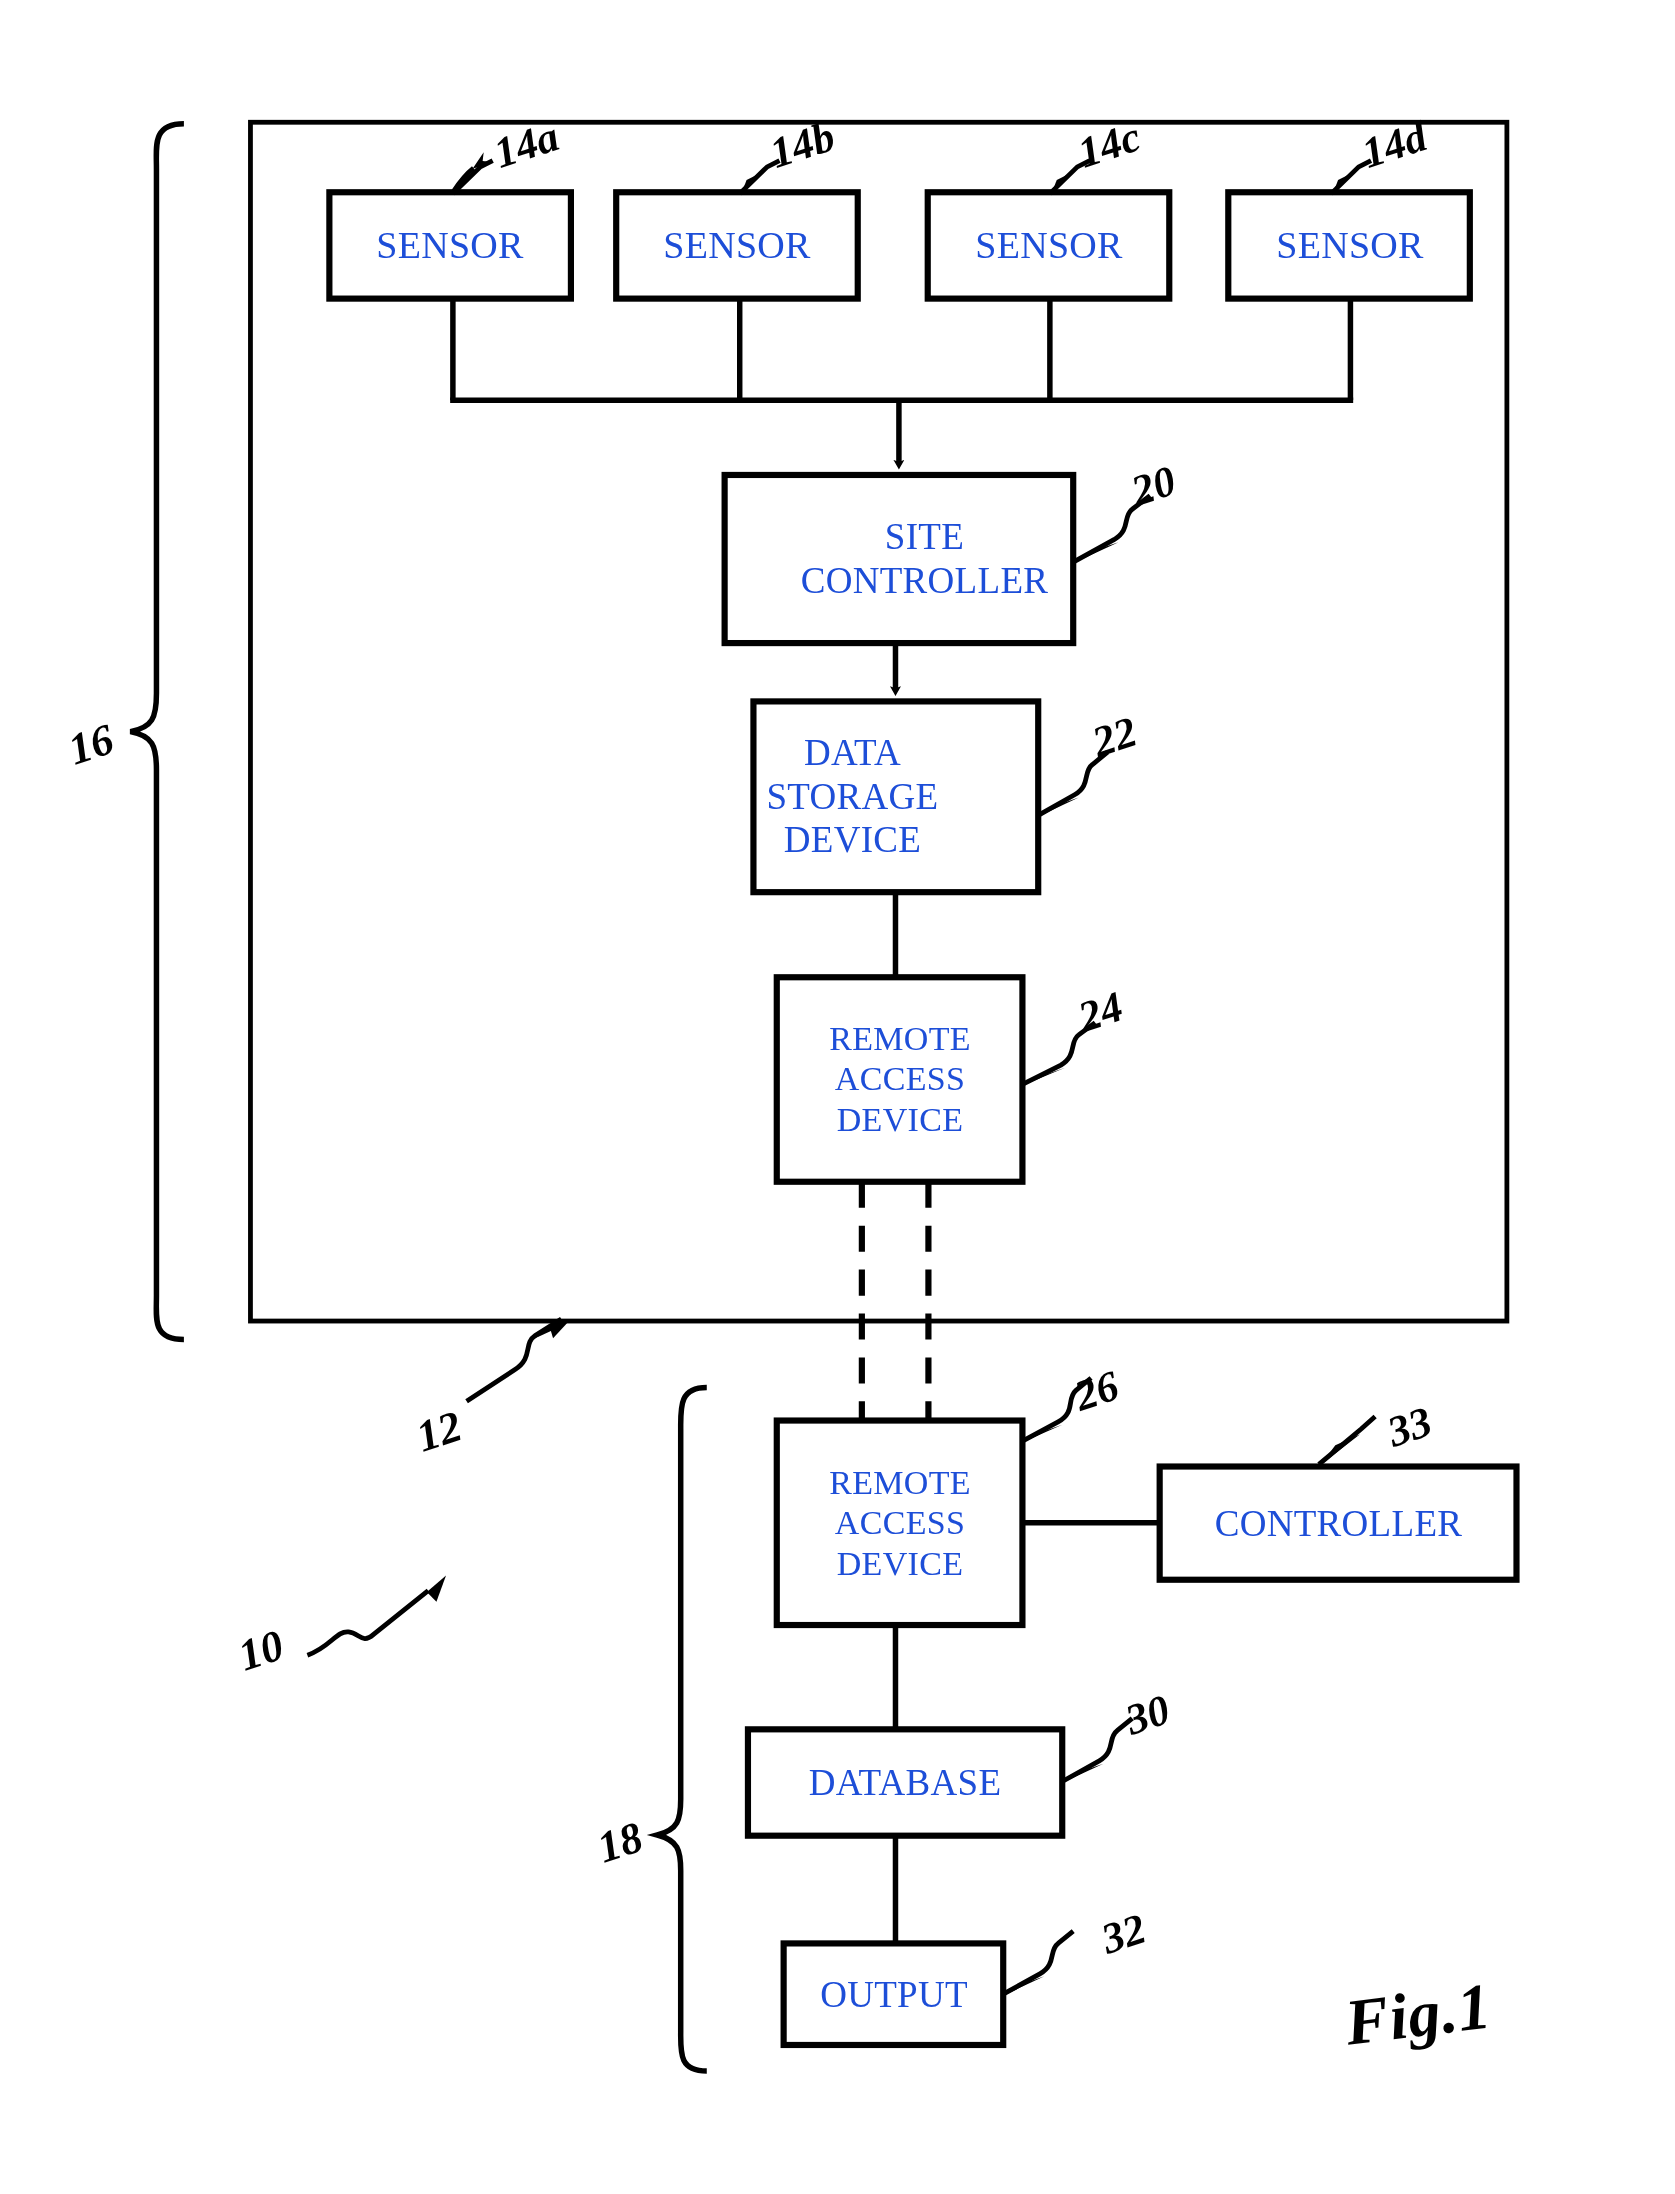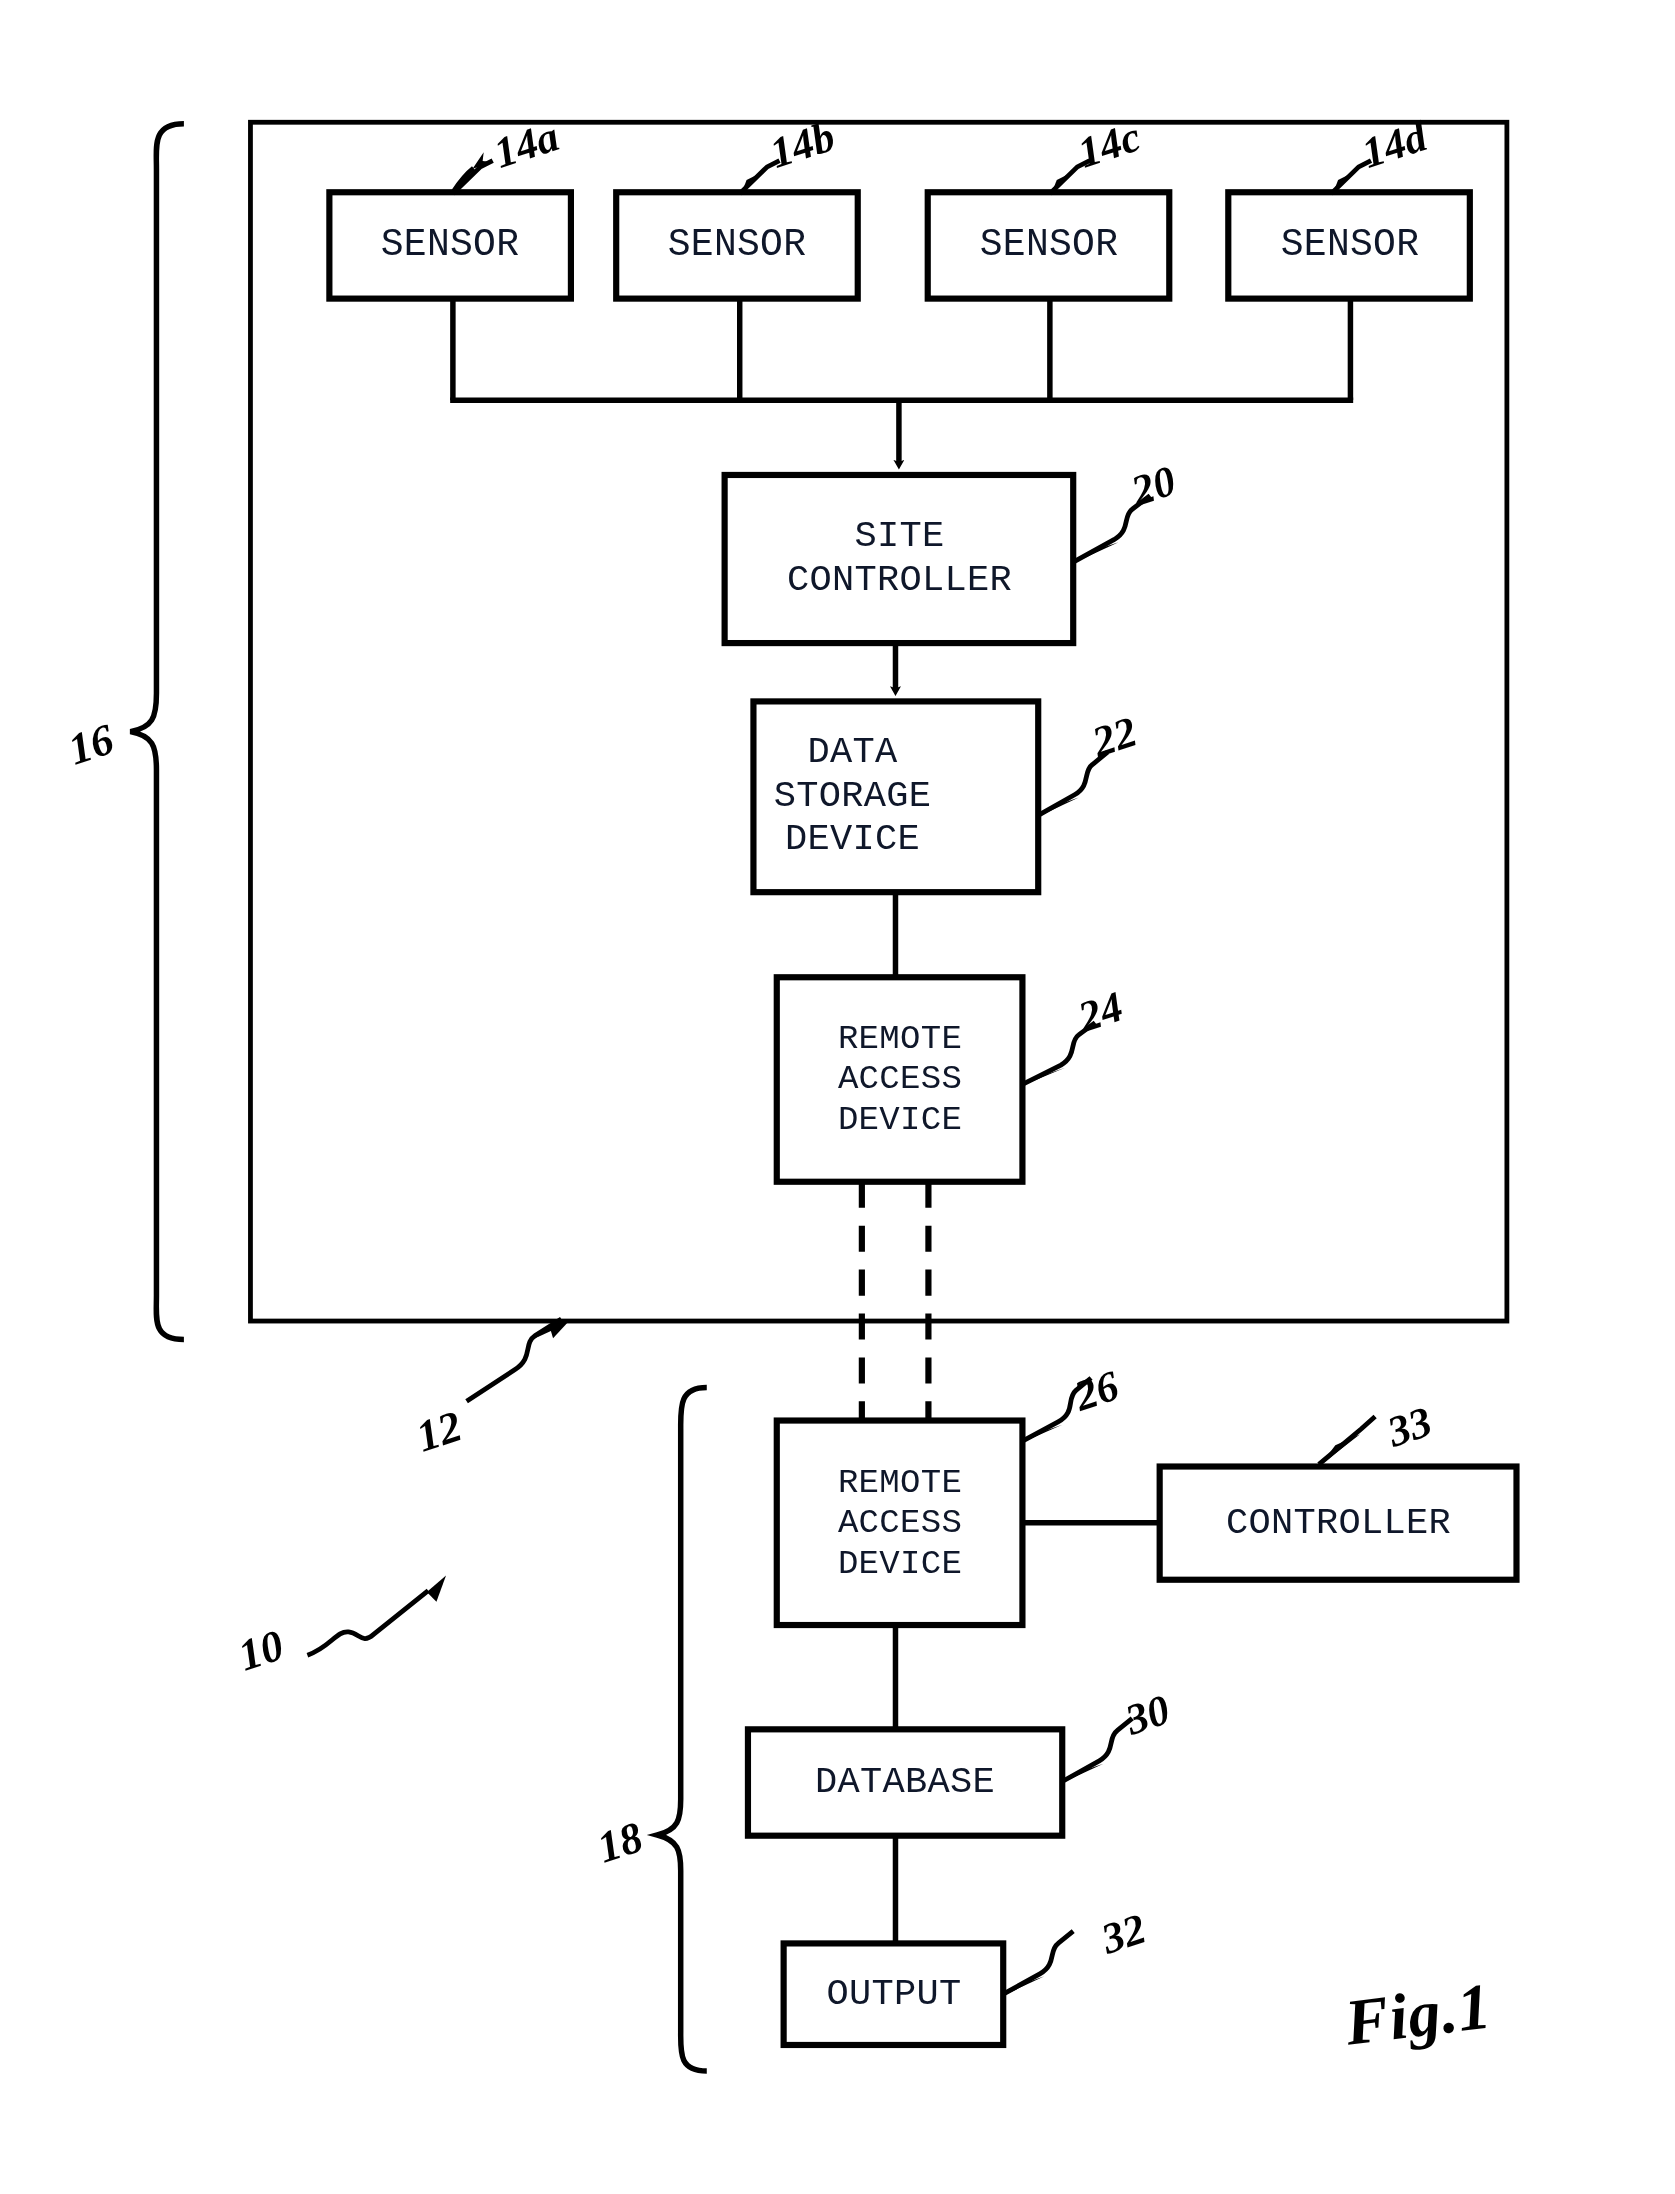--- a/index.html
+++ b/index.html
@@ -3,21 +3,21 @@
 <meta charset="utf-8">
 <style>
   html,body{margin:0;padding:0;background:#ffffff;}
   body{width:1675px;height:2194px;position:relative;overflow:hidden;
        font-family:"Liberation Sans", sans-serif;color:#000;}
   #figure{position:absolute;inset:0;}
   svg.layer{position:absolute;left:0;top:0;width:1675px;height:2194px;}
   .boxlabel{
     position:absolute;display:flex;align-items:center;justify-content:center;
     text-align:center;line-height:1.18;letter-spacing:0.3px;
-    font-family:Liberation Mono, monospace;color:#0f172a;
+    font-family:Liberation Serif, serif;color:#1d4ed8;
     pointer-events:none;white-space:pre-line;
   }
   .refnum{
     position:absolute;font-family:"Liberation Serif", serif;
     font-style:italic;font-weight:600;color:#000;
     transform-origin:center center;pointer-events:none;white-space:nowrap;
   }
   .figtitle{
     position:absolute;font-family:"Liberation Serif", serif;
     font-style:italic;font-weight:700;color:#000;white-space:nowrap;
@@ -153,21 +153,21 @@
       <path d="M 448,2412 C 482,2400 490,2376 508,2378 C 524,2380 528,2396 544,2382 L 624,2318"></path>
       <path d="M 622,2320 L 650,2296 L 636,2334 Z" fill="#000" stroke="none"></path>
     </g>
   </svg>
 
   <div class="boxlabel" style="left:329px;top:192px;width:242px;height:106px;font-size:38px;">SENSOR</div>
   <div class="boxlabel" style="left:616px;top:192px;width:242px;height:106px;font-size:38px;">SENSOR</div>
   <div class="boxlabel" style="left:928px;top:192px;width:242px;height:106px;font-size:38px;">SENSOR</div>
   <div class="boxlabel" style="left:1229px;top:192px;width:242px;height:106px;font-size:38px;">SENSOR</div>
 
-  <div class="boxlabel" style="left:725px;top:475px;width:349px;height:168px;font-size:37px;">SITE
+  <div class="boxlabel" style="left:750px;top:475px;width:349px;height:168px;font-size:37px;">SITE
 CONTROLLER</div>
   <div class="boxlabel" style="left:710px;top:701px;width:285px;height:191px;font-size:37px;">DATA
 STORAGE
 DEVICE</div>
   <div class="boxlabel" style="left:777px;top:977px;width:246px;height:205px;font-size:34px;">REMOTE
 ACCESS
 DEVICE</div>
   <div class="boxlabel" style="left:777px;top:1421px;width:246px;height:205px;font-size:34px;">REMOTE
 ACCESS
 DEVICE</div>

